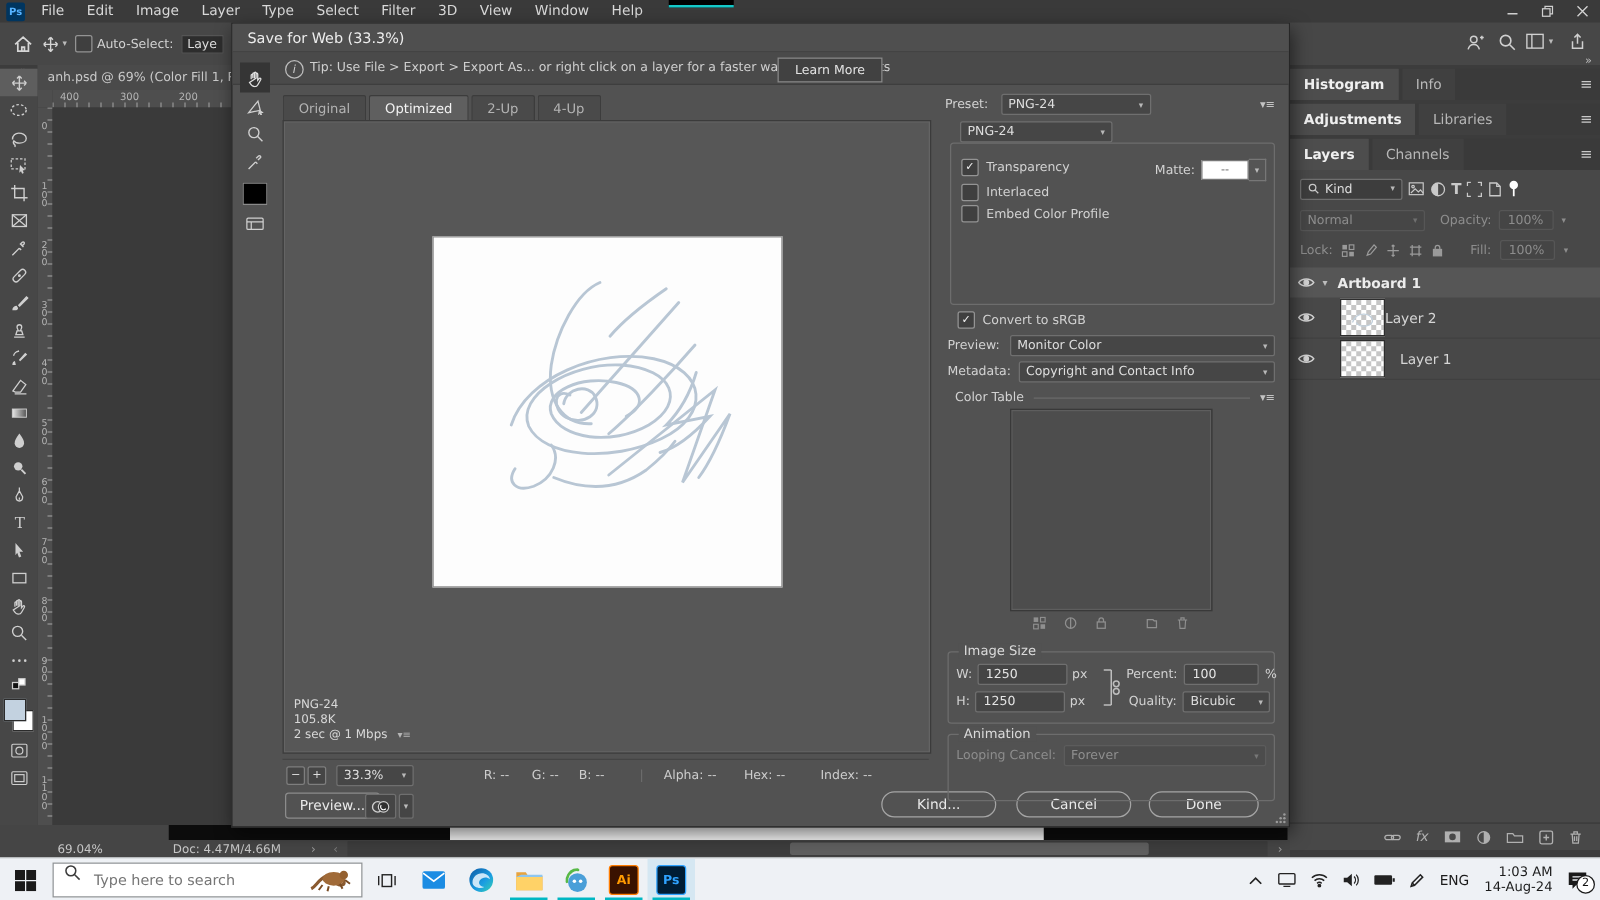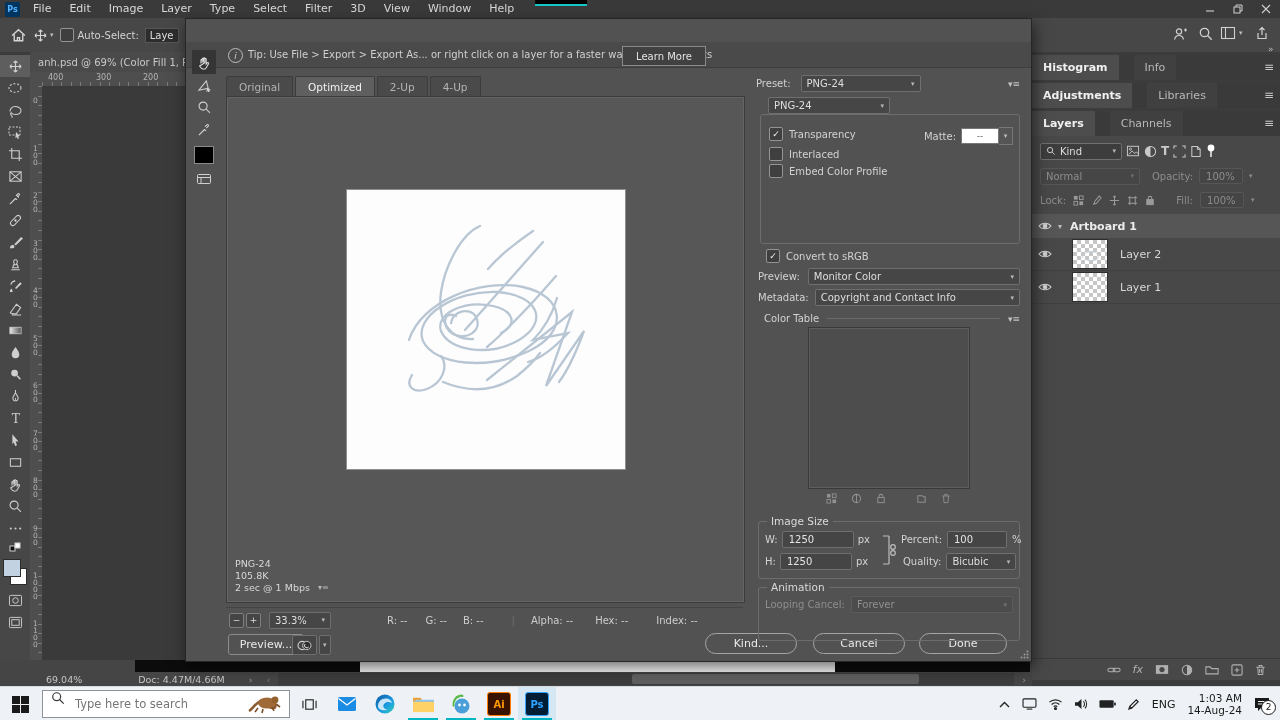--- a/index.html
+++ b/index.html
@@ -58,21 +58,21 @@
     display:flex;align-items:center;justify-content:center;box-sizing:border-box}
   .fsbox{border:1px solid #6d6d6d;border-radius:3px}
   .leg{position:absolute;top:-7px;left:8px;background:#525252;padding:0 4px;font-size:10.5px;color:#dadada}
   .inp{background:#454545;border:1px solid #6f6f6f;border-radius:2px;color:#e4e4e4;font-size:10px;
     display:flex;align-items:center;padding:0 6px;box-sizing:border-box;height:17px}
   .playbtn{width:26px;height:15px;background:#434343;border:1px solid #5a5a5a;color:#9a9a9a;font-size:7px;
     display:flex;align-items:center;justify-content:center}
   
   .dock{left:1032px;top:18px;width:248px;height:668px;background:#3c3c3c}
   .ptabs{position:absolute;width:248px;height:25px;background:#3a3a3a;display:flex;align-items:stretch}
-  .ptab{padding:2px 11px;font-size:11px;color:#b8b8b8;display:flex;align-items:center;background:#404040;margin-right:15px}
+  .ptab{padding:2px 11px;font-size:11px;color:#b8b8b8;display:flex;align-items:center;background:#404040;margin-right:3px}
   .ptab.on{background:#4d4d4d;color:#f0f0f0;font-weight:bold}
   .pmenu{position:absolute;right:6px;top:5px;color:#c8c8c8;font-size:12px}
   .lrow{position:absolute;width:248px;display:flex;align-items:center}
   .eyebox{width:26px;display:flex;justify-content:center}
   .thumb{width:34px;height:28px;border:1px solid #2e2e2e;background:#fff;
     background-image:repeating-conic-gradient(#c6c6c6 0% 25%,#ffffff 0% 50%);background-size:8px 8px;position:relative}
   
   .taskbar{left:0;top:686px;width:1280px;height:34px;background:#eef1f5;border-top:1px solid #d8dbde;display:flex;align-items:center}
   .tbicon{width:38px;height:34px;display:flex;align-items:center;justify-content:center;position:relative}
   .tbul{position:absolute;left:4px;bottom:0;width:30px;height:3px;background:#00b7c3}
@@ -487,21 +487,21 @@
             <svg width="14" height="10" viewBox="0 0 14 10" fill="none" stroke="#d2d2d2" stroke-width="1.1">
               <path d="M1 5C3.8 1.3 10.2 1.3 13 5 10.2 8.7 3.8 8.7 1 5z"></path>
               <circle cx="7" cy="5" r="1.8" fill="#d2d2d2"></circle>
             </svg>
           </span>
         <div class="thumb" style="margin-left:14px">
             <svg width="34" height="28" viewBox="0 0 34 28" style="position:absolute;left:0;top:0" fill="none" stroke="#c2d0dc" stroke-width="1">
               <path d="M9 18c3-9 15-8 16-2 1 5-10 7-13 2"></path>
             </svg>
           </div>
-        <span style="color:#d6d6d6;font-size:11px;margin-left:12px">Layer 2</span>
+        <span style="color:#d6d6d6;font-size:11px;">Layer 2</span>
       </div>
 
       <div class="lrow" style="top:135px;height:32px;border-bottom:1px solid #404040">
         <span class="eyebox">
             <svg width="14" height="10" viewBox="0 0 14 10" fill="none" stroke="#d2d2d2" stroke-width="1.1">
               <path d="M1 5C3.8 1.3 10.2 1.3 13 5 10.2 8.7 3.8 8.7 1 5z"></path>
               <circle cx="7" cy="5" r="1.8" fill="#d2d2d2"></circle>
             </svg>
           </span>
         <div class="thumb" style="margin-left:14px"></div>
@@ -542,20 +542,23 @@
         </span>
       <span>
           <svg width="11" height="12" viewBox="0 0 12 13" fill="none" stroke="#b0b0b0" stroke-width="1.1">
             <path d="M1.5 3.5h9M4.5 3.5v-2h3v2M3 3.5l.6 8h4.8l.6-8M5 5.5v4M7 5.5v4"></path>
           </svg>
         </span>
     </div>
   </div>
 
   <div class="dialog a">
+    <div class="dtitle a">
+        <span>Save for Web (33.3%)</span>
+      </div>
     <div class="tipbar a">
       <span class="a" style="left:42px;top:6px;width:13px;height:13px;border:1px solid #bdbdbd;border-radius:50%;display:flex;align-items:center;justify-content:center;font-size:9px;color:#cfcfcf;font-style:italic">i</span>
       <span style="margin-left:20px">Tip: Use File &gt; Export &gt; Export As...  or right click on a layer for a faster way to export assets</span>
       <span class="learnmore">Learn More</span>
     </div>
 
     <div class="a" style="left:4px;top:30px;width:28px;display:flex;flex-direction:column;align-items:center">
       <div class="toolcell sel" style="background:#353535;width:24px;height:24px;margin-top:1px">
           <svg class="tic" width="15" height="15" viewBox="0 0 16 16" fill="none" stroke="#e0e0e0" stroke-width="1.1">
             <path d="M4.2 9V5.6c0-1 1.4-1 1.4 0V8m0-.2V4.2c0-1 1.4-1 1.4 0V8m0-.2V3.6c0-1 1.4-1 1.4 0V8m0 .1V4.6c0-1 1.4-1 1.4 0v5.2l1.2-1.4c.7-.8 1.8 0 1.3 1l-2.4 4.3c-.5 1-1.4 1.6-2.7 1.6-2.4 0-3-1.3-4.4-3.6z"></path>

